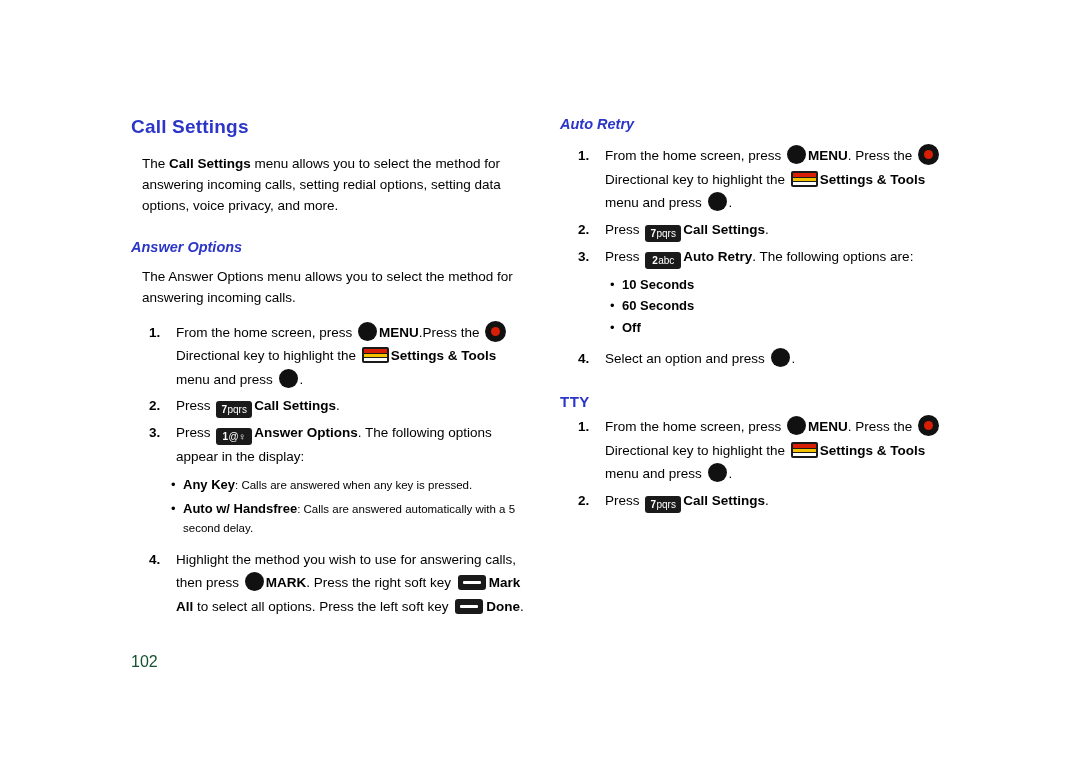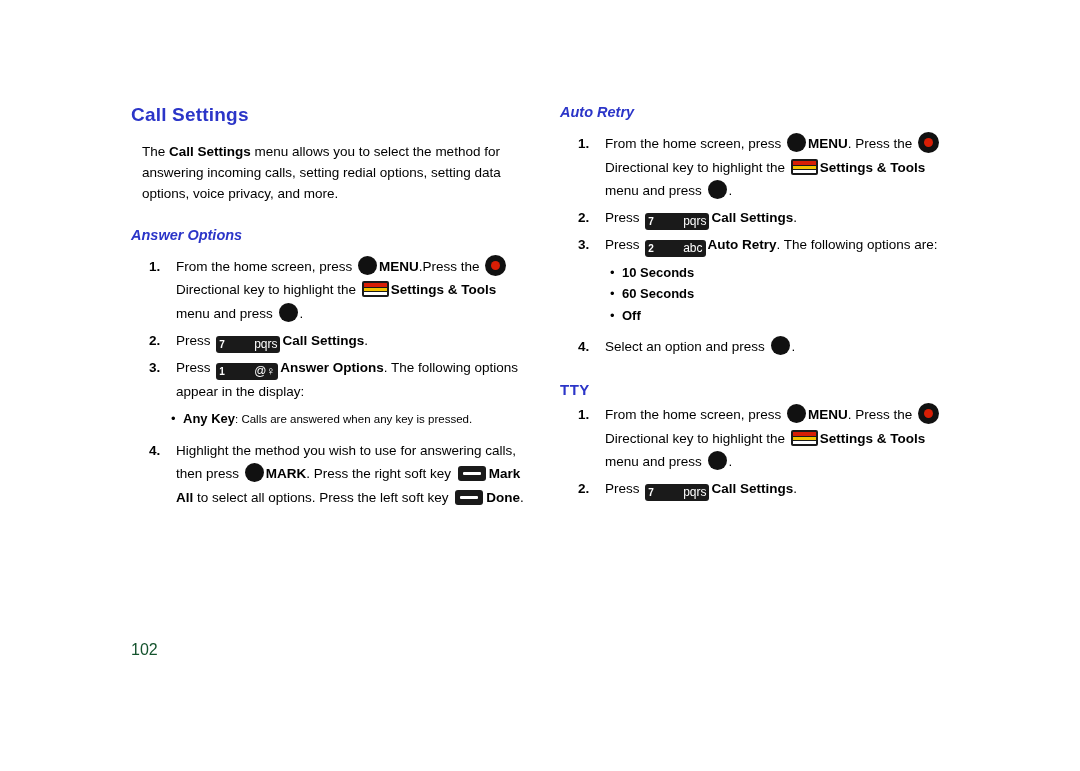--- a/index.html
+++ b/index.html
@@ -10,21 +10,21 @@
     width: 1080px;
     height: 771px;
     background: #ffffff;
     font-family: "Liberation Sans", sans-serif;
     color: #000000;
     position: relative;
     overflow: hidden;
   }
   .page {
     position: absolute;
-    left: 0; top: 4px;
+    left: 0; top: 16px;
     width: 1080px;
     height: 712px;
   }
   .col-left {
     position: absolute;
     left: 131px;
     top: 100px;
     width: 400px;
   }
   .col-right {
@@ -151,24 +151,23 @@
     font-size: 10px;
     font-weight: bold;
     line-height: 17px;
     text-align: center;
     padding: 0 3px;
     vertical-align: -3px;
     margin: 0 2px;
     letter-spacing: 0.3px;
   }
   .key-num .sup {
-    font-size: 12px;
+    font-size: 10px;
     font-weight: normal;
     letter-spacing: 0;
-    margin-left: 29px;
   }
   .key-soft {
     display: inline-block;
     width: 28px;
     height: 15px;
     border-radius: 3px;
     background: #1a1a1a;
     position: relative;
     vertical-align: -3px;
     margin: 0 3px;
@@ -225,35 +224,37 @@
 <div class="page">
 
   <div class="col-left">
 
     <h1 class="section-title">Call Settings</h1>
 
     <p class="body indent"><span>The </span><span class="b">Call Settings</span><span> menu allows you to select the method for answering incoming calls, setting redial options, setting data options, voice privacy, and more.</span></p>
 
     <h2 class="sub-title">Answer Options</h2>
 
+    <p class="body indent">The Answer Options menu allows you to select the method for answering incoming calls.</p>
 
     <ol class="steps">
       <li>
         <span class="num">1.</span><span>From the home screen, press </span><span class="key-ok"></span><span class="b">MENU</span><span>.Press the </span><span class="key-red"></span><br><span>Directional key to highlight the </span><span class="key-st"><span class="bar1"></span><span class="bar2"></span><span class="bar3"></span></span><span class="b">Settings &amp; Tools</span><br><span> menu and press </span><span class="key-ok"></span><span>.</span>
       </li>
       <li>
         <span class="num">2.</span><span>Press </span><span class="key-num"><span>7</span><span class="sup">pqrs</span></span><span class="b">Call Settings</span><span>.</span>
       </li>
       <li>
         <span class="num">3.</span><span>Press </span><span class="key-num"><span>1</span><span class="sup">@♀</span></span><span class="b">Answer Options</span><span>. The following options appear in the display:</span>
       </li>
     </ol>
 
     <ul class="bullets">
       <li><span class="b">Any Key</span><span class="small">: Calls are answered when any key is pressed.</span></li>
+      <li><span class="b">Auto w/ Handsfree</span><span class="small">: Calls are answered automatically with a 5 second delay.</span></li>
     </ul>
 
     <ol class="steps">
       <li>
         <span class="num">4.</span><span>Highlight the method you wish to use for answering calls, then press </span><span class="key-ok"></span><span class="b">MARK</span><span>. Press the right soft key </span><span class="key-soft"></span><span class="b">Mark All</span><span> to select all options. Press the left soft key </span><span class="key-soft"></span><span class="b">Done</span><span>.</span>
       </li>
     </ol>
   </div>
 
   <div class="col-right">

